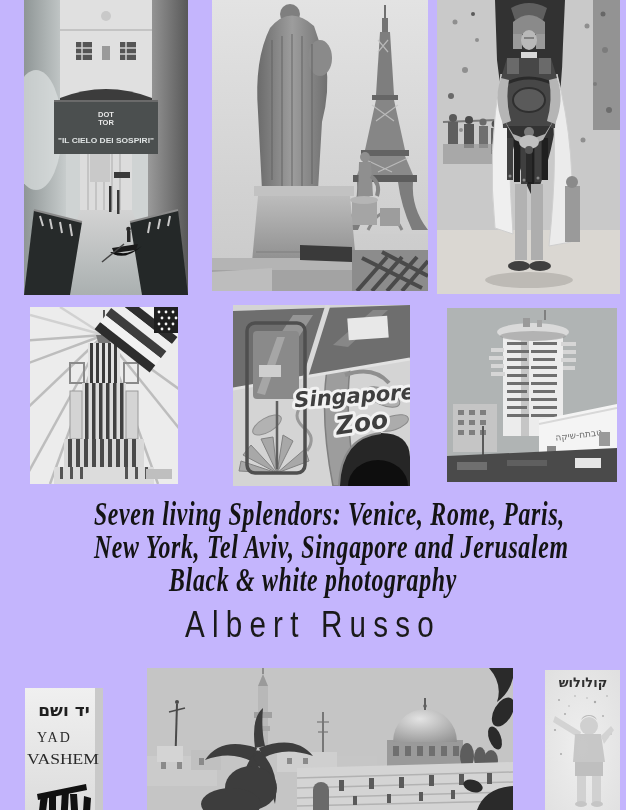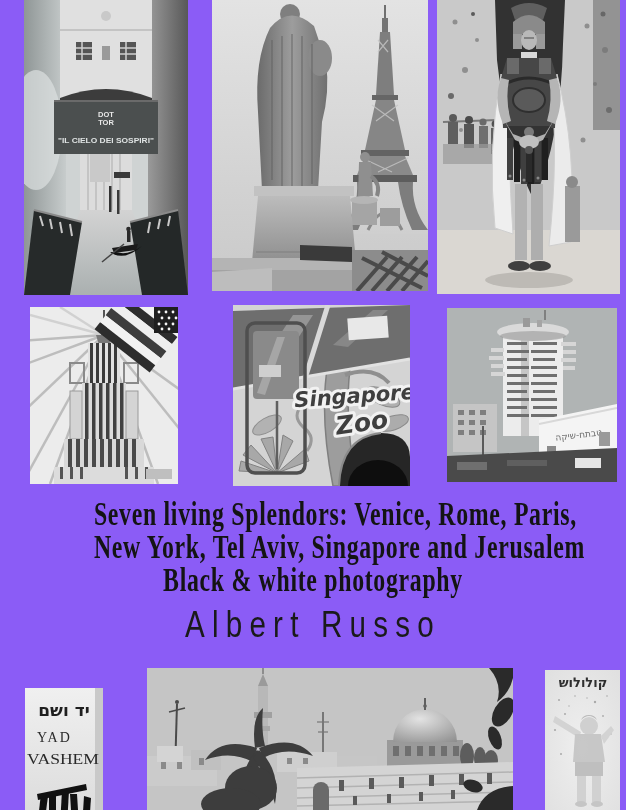--- a/index.html
+++ b/index.html
@@ -1,30 +1,30 @@
 <!DOCTYPE html>
 <html><head>
 <meta charset="utf-8">
 <style>
   html,body{margin:0;padding:0;background:#ffffff;}
-  .cover{position:relative;width:626px;height:810px;background:#8b5cf6;overflow:hidden;
+  .cover{position:relative;width:626px;height:810px;background:#c4b5fd;overflow:hidden;
          font-family:"Liberation Sans",sans-serif;}
   .photo{position:absolute;overflow:hidden;}
   .photo svg{display:block;}
   .ph-venice   {left:24px;  top:0;     width:164px; height:295px;}
   .ph-paris    {left:212px; top:0;     width:216px; height:291px;}
   .ph-rome     {left:437px; top:0;     width:183px; height:294px;}
   .ph-newyork  {left:30px;  top:307px; width:148px; height:177px;}
   .ph-singapore{left:233px; top:305px; width:177px; height:181px;}
   .ph-telaviv  {left:447px; top:308px; width:170px; height:174px;}
   .ph-yadvashem{left:25px;  top:671px; width:78px;  height:139px;margin-top:17px;}
   .ph-jerusalem{left:147px; top:668px; width:366px; height:142px;}
   .ph-child    {left:545px; top:670px; width:75px;  height:140px;}
 
-  .title-block{position:absolute;top:497px;left:0;width:626px;}
+  .title-block{position:absolute;top:497px;left:0;width:626px;font-style:italic;}
   .title-line{font-family:"Liberation Serif",serif;font-weight:bold;font-size:34px;
               line-height:33px;white-space:nowrap;text-align:center;color:#141414;
               letter-spacing:1px;transform:scaleX(0.70);transform-origin:50% 50%;}
   .author{position:absolute;top:604px;left:0;width:626px;text-align:center;
           font-family:"Liberation Sans",sans-serif;font-size:37px;font-weight:400;
           letter-spacing:9px;color:#1a1a1a;white-space:nowrap;
           transform:scaleX(0.8);transform-origin:50% 50%;}
 </style>
 </head>
 <body>

